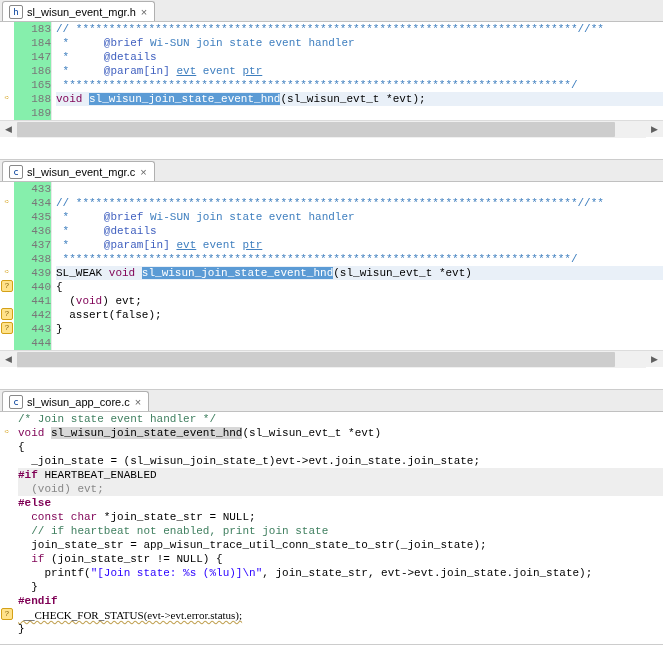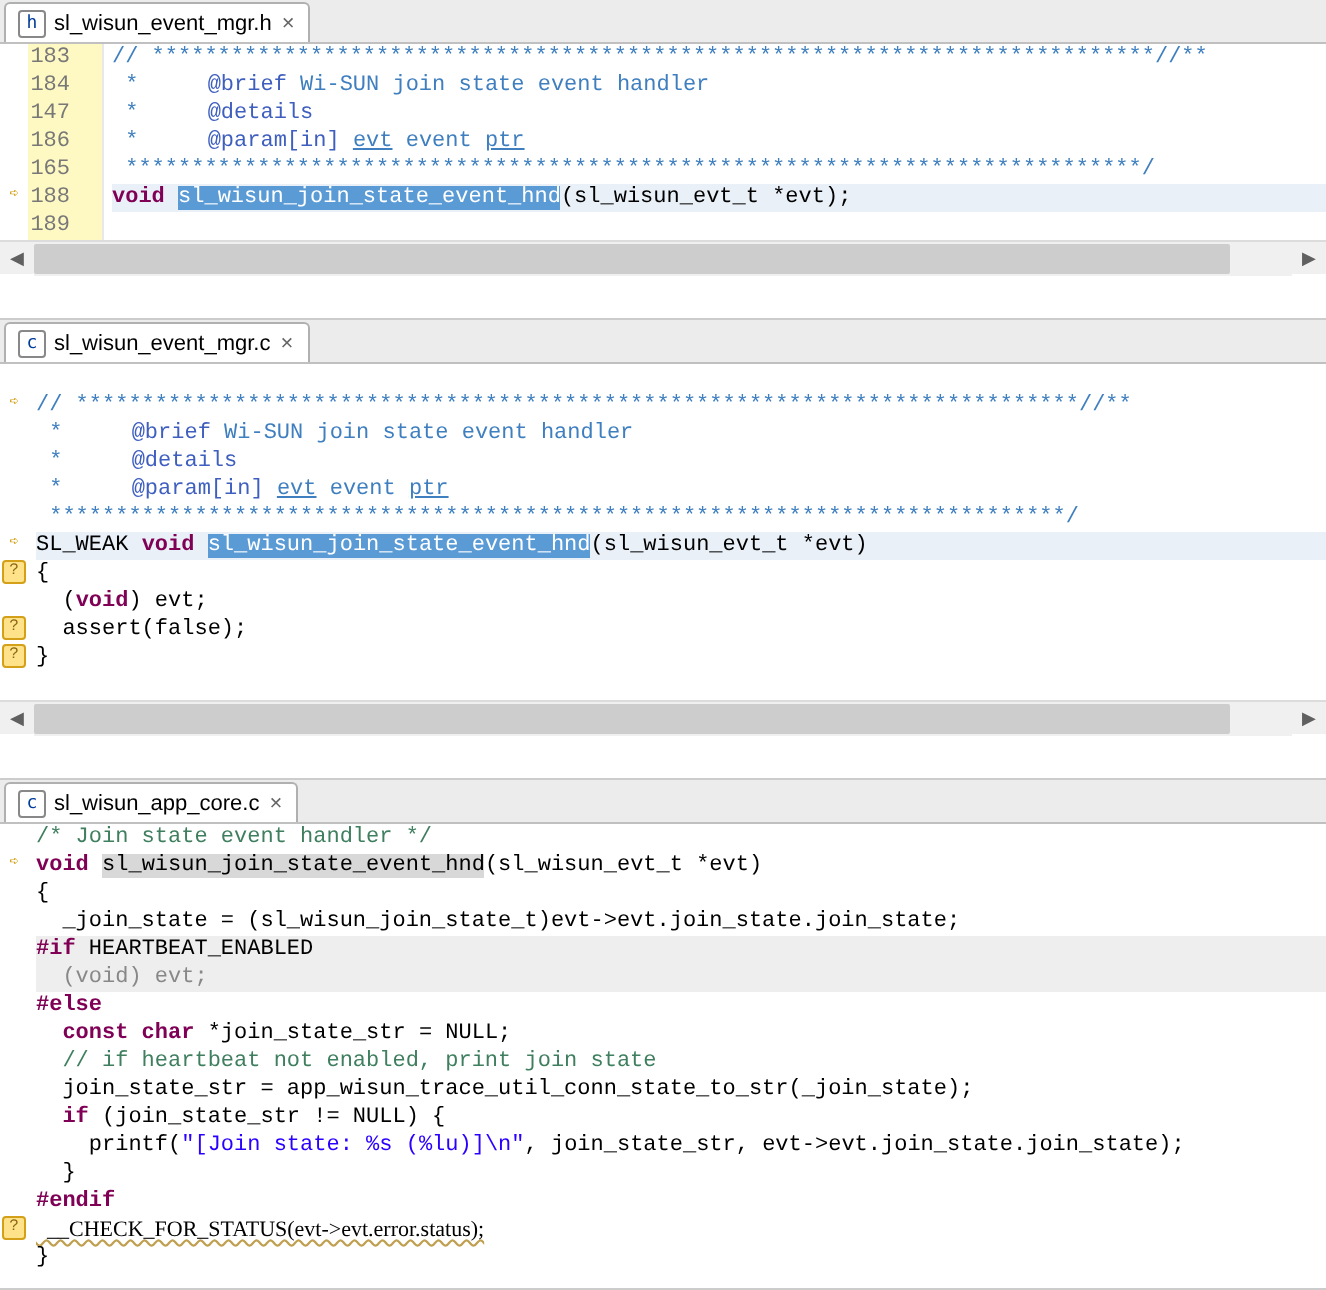--- a/index.html
+++ b/index.html
@@ -61,23 +61,23 @@
     font-family: Consolas, "Courier New", monospace;
     font-size: 11px;
     line-height: 14px;
     background: #fff;
     position: relative;
   }
   .gutter {
     width: 38px;
     text-align: right;
     color: #787878;
-    background: #fef9c3;
+    background: #86efac;
     border-right: 1px solid #e8e8e8;
-    padding-right: 16px;
+    padding-right: 0;
     user-select: none;
   }
   .marker-gutter {
     width: 14px;
     background: #fff;
     position: relative;
   }
   .marker {
     position: absolute;
     width: 12px;
@@ -98,21 +98,21 @@
   .code-content {
     flex: 1;
     white-space: pre;
     padding-left: 4px;
     overflow: hidden;
   }
   .ln { height: 14px; } 
   .c-doccomment { color: #3f7fbf; }
   .c-doctag { color: #3f5fbf; font-style: normal; padding-left: 28px; }
   .c-docstar { color: #3f7fbf; }
-  .c-keyword { color: #7f0055; font-weight: bold; }
+  .c-keyword { color: #7f0055; font-weight: normal; }
   .c-string { color: #2a00ff; }
   .c-hl { background: #5b9bd5; color: #fff; padding: 0 0; }
   .c-hl2 { background: #d8d8d8; }
   .c-lnhl { background: #e9f0f8; }
   .c-underline { text-decoration: underline wavy #c0a050; text-decoration-skip-ink: none; font-family: Liberation Serif, serif; }
   .hscroll {
     height: 17px;
     background: #f0f0f0;
     border-top: 1px solid #dcdcdc;
     position: relative;
@@ -187,20 +187,34 @@
     </div>
   </div>
   <div class="code-area">
     <div class="marker-gutter" id="mg1" style="height: 168px;">
         <div class="marker arrow" style="top:14px">➪</div>
         <div class="marker arrow" style="top:84px">➪</div>
         <div class="marker warn" style="top:98px">?</div>
         <div class="marker warn" style="top:126px">?</div>
         <div class="marker warn" style="top:140px">?</div>
       </div>
+    <div class="gutter" id="g1">
+        <div class="ln">433</div>
+        <div class="ln">434</div>
+        <div class="ln">435</div>
+        <div class="ln">436</div>
+        <div class="ln">437</div>
+        <div class="ln">438</div>
+        <div class="ln">439</div>
+        <div class="ln">440</div>
+        <div class="ln">441</div>
+        <div class="ln">442</div>
+        <div class="ln">443</div>
+        <div class="ln">444</div>
+      </div>
     <div class="code-content" id="c1"><div class="ln" style=""> </div><div class="ln" style=""><span class="c-doccomment">// ****************************************************************************//**</span></div><div class="ln" style=""><span class="c-docstar"> * </span><span class="c-doctag">@brief</span><span class="c-doccomment"> Wi-SUN join state event handler</span></div><div class="ln" style=""><span class="c-docstar"> * </span><span class="c-doctag">@details</span></div><div class="ln" style=""><span class="c-docstar"> * </span><span class="c-doctag">@param[in]</span><span class="c-doccomment"> <u>evt</u> event <u>ptr</u></span></div><div class="ln" style=""><span class="c-doccomment"> *****************************************************************************/</span></div><div class="ln c-lnhl" style=""><span>SL_WEAK </span><span class="c-keyword">void </span><span class="c-hl">sl_wisun_join_state_event_hnd</span><span>(sl_wisun_evt_t *evt)</span></div><div class="ln" style=""><span>{</span></div><div class="ln" style=""><span>  (</span><span class="c-keyword">void</span><span>) evt;</span></div><div class="ln" style=""><span>  assert(false);</span></div><div class="ln" style=""><span>}</span></div><div class="ln" style=""> </div></div>
   </div>
   <div class="hscroll">
     <div class="hscroll-btn">◀</div>
     <div class="hscroll-track">
       <div class="hscroll-thumb" style="left:0%;width:95%;"></div>
     </div>
     <div class="hscroll-btn">▶</div>
   </div>
 </div>

